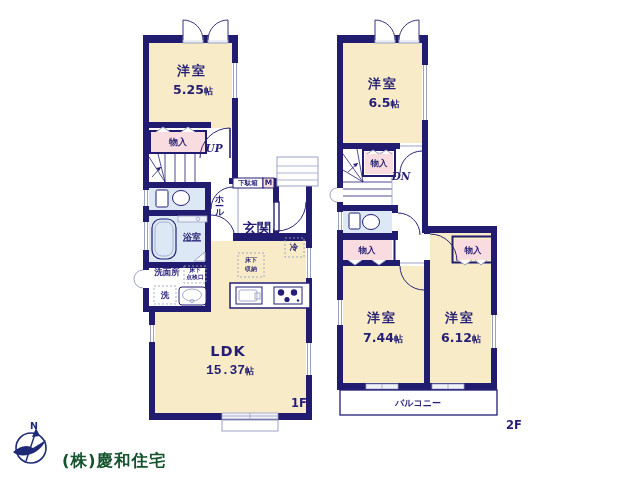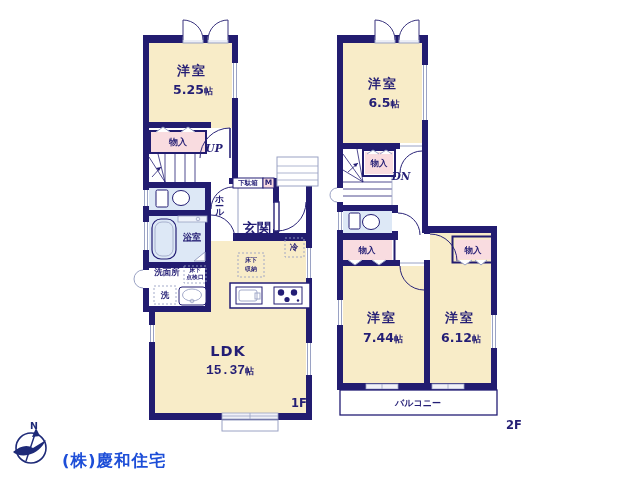--- a/index.html
+++ b/index.html
@@ -12,21 +12,21 @@
   .room-size{font-size:12.5px;font-weight:bold;}
   .room-size .unit{font-size:9px;font-weight:bold;}
   .small{font-size:9px;font-weight:bold;}
   .tiny{font-size:6.5px;font-weight:bold;}
   .micro{font-size:5.8px;font-weight:bold;}
   .updn{font-family:"DejaVu Serif",serif;font-style:italic;font-weight:bold;font-size:10.5px;}
   .floor-tag{font-size:11.5px;font-weight:bold;}
   .vert{writing-mode:vertical-rl;text-orientation:upright;font-size:9px;font-weight:bold;letter-spacing:1px;}
   .ldk-name{font-size:14.5px;font-weight:bold;letter-spacing:1px;}
   .watermark{position:absolute;left:62px;top:450px;font-size:16.5px;font-weight:bold;
-             color:#1d4ed8;letter-spacing:1px;transform:none;}
+             color:#14532d;letter-spacing:1px;transform:none;}
   .north{font-size:9.5px;font-weight:bold;color:#1e2a78;}
 </style>
 </head>
 <body>
 
 <div id="canvas">
 
 <svg width="640" height="480" viewBox="0 0 640 480">
 
   <g>

